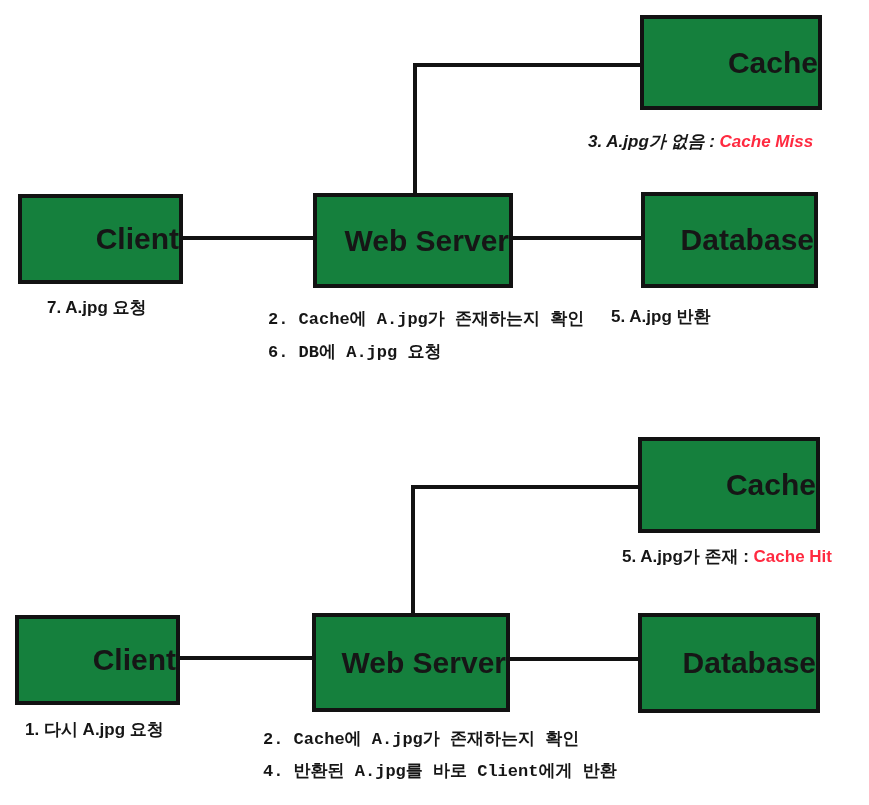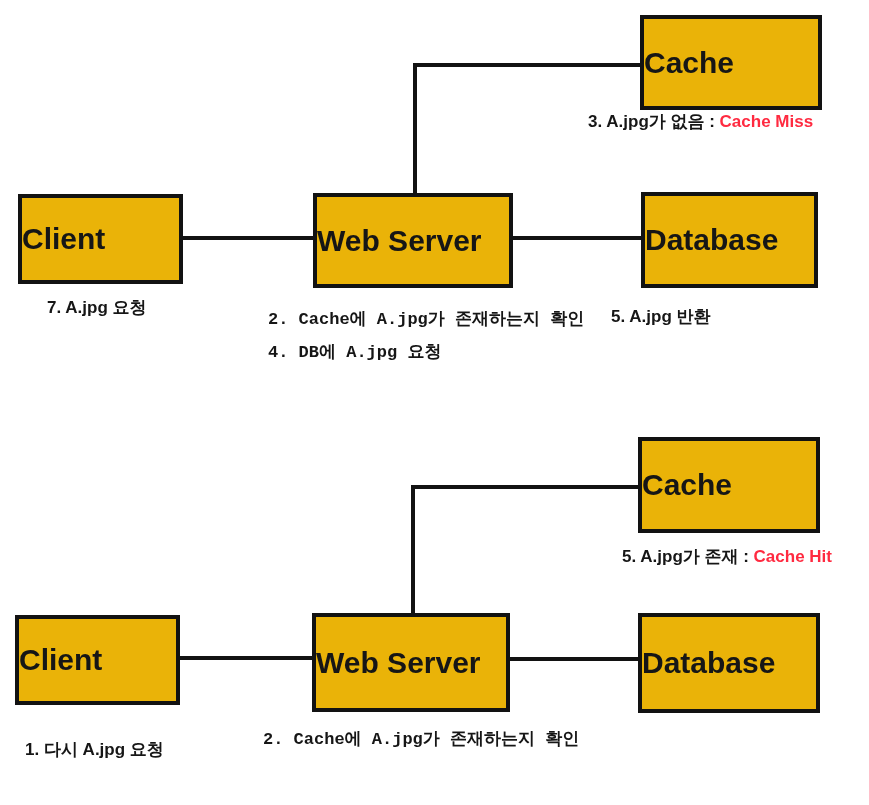--- a/index.html
+++ b/index.html
@@ -14,24 +14,24 @@
     position: relative;
     width: 869px;
     height: 805px;
     background: var(--bg, #ffffff);
     overflow: hidden;
   }
   .box {
     position: absolute;
     box-sizing: border-box;
     border: 4px solid var(--border, #121212);
-    background: #eab308;
+    background: #15803d;
     display: flex;
     align-items: center;
-    justify-content: flex-start;
+    justify-content: flex-end;
     z-index: 2;
   }
   .box .label {
     font-size: 30px;
     font-weight: bold;
     color: var(--text, #121212);
     letter-spacing: 0px;
     white-space: nowrap;
   }
   .line {
@@ -79,25 +79,25 @@
     </div>
     <div class="box" style="left:640px; top:15px; width:182px; height:95px;">
       <span class="label">Cache</span>
     </div>
     <div class="box" style="left:641px; top:192px; width:177px; height:96px;">
       <span class="label">Database</span>
     </div>
 
     <div class="note" style="left:47px; top:298px;">7. A.jpg 요청</div>
 
-    <div class="note" style="left:588px; top:112px;"><span>3. A.jpg가 없음 : </span><span class="hl">Cache Miss</span></div>
+    <div class="note" style="left:588px; top:132px;font-style:italic;"><span>3. A.jpg가 없음 : </span><span class="hl">Cache Miss</span></div>
 
     <div class="note notes-list" style="left:268px; top:303px;">
       <div>2. Cache에 A.jpg가 존재하는지 확인</div>
-      <div>4. DB에 A.jpg 요청</div>
+      <div>6. DB에 A.jpg 요청</div>
     </div>
 
     <div class="note" style="left:611px; top:307px;">5. A.jpg 반환</div>
   </section>
 
   <section>
 
     <div class="line" style="left:411px; top:485px; width:227px; height:4px;"></div>
     <div class="line" style="left:411px; top:485px; width:4px; height:129px;"></div>
     <div class="line" style="left:180px; top:656px; width:132px; height:4px;"></div>
@@ -109,22 +109,23 @@
     <div class="box" style="left:312px; top:613px; width:198px; height:99px;">
       <span class="label">Web Server</span>
     </div>
     <div class="box" style="left:638px; top:437px; width:182px; height:96px;">
       <span class="label">Cache</span>
     </div>
     <div class="box" style="left:638px; top:613px; width:182px; height:100px;">
       <span class="label">Database</span>
     </div>
 
-    <div class="note" style="left:25px; top:720px;margin-top:20px;">1. 다시 A.jpg 요청</div>
+    <div class="note" style="left:25px; top:720px;">1. 다시 A.jpg 요청</div>
 
     <div class="note" style="left:622px; top:547px;"><span>5. A.jpg가 존재 : </span><span class="hl">Cache Hit</span></div>
 
     <div class="note notes-list tight" style="left:263px; top:724px;">
       <div>2. Cache에 A.jpg가 존재하는지 확인</div>
+      <div>4. 반환된 A.jpg를 바로 Client에게 반환</div>
     </div>
   </section>
 
 </div>
 
 </body></html>

